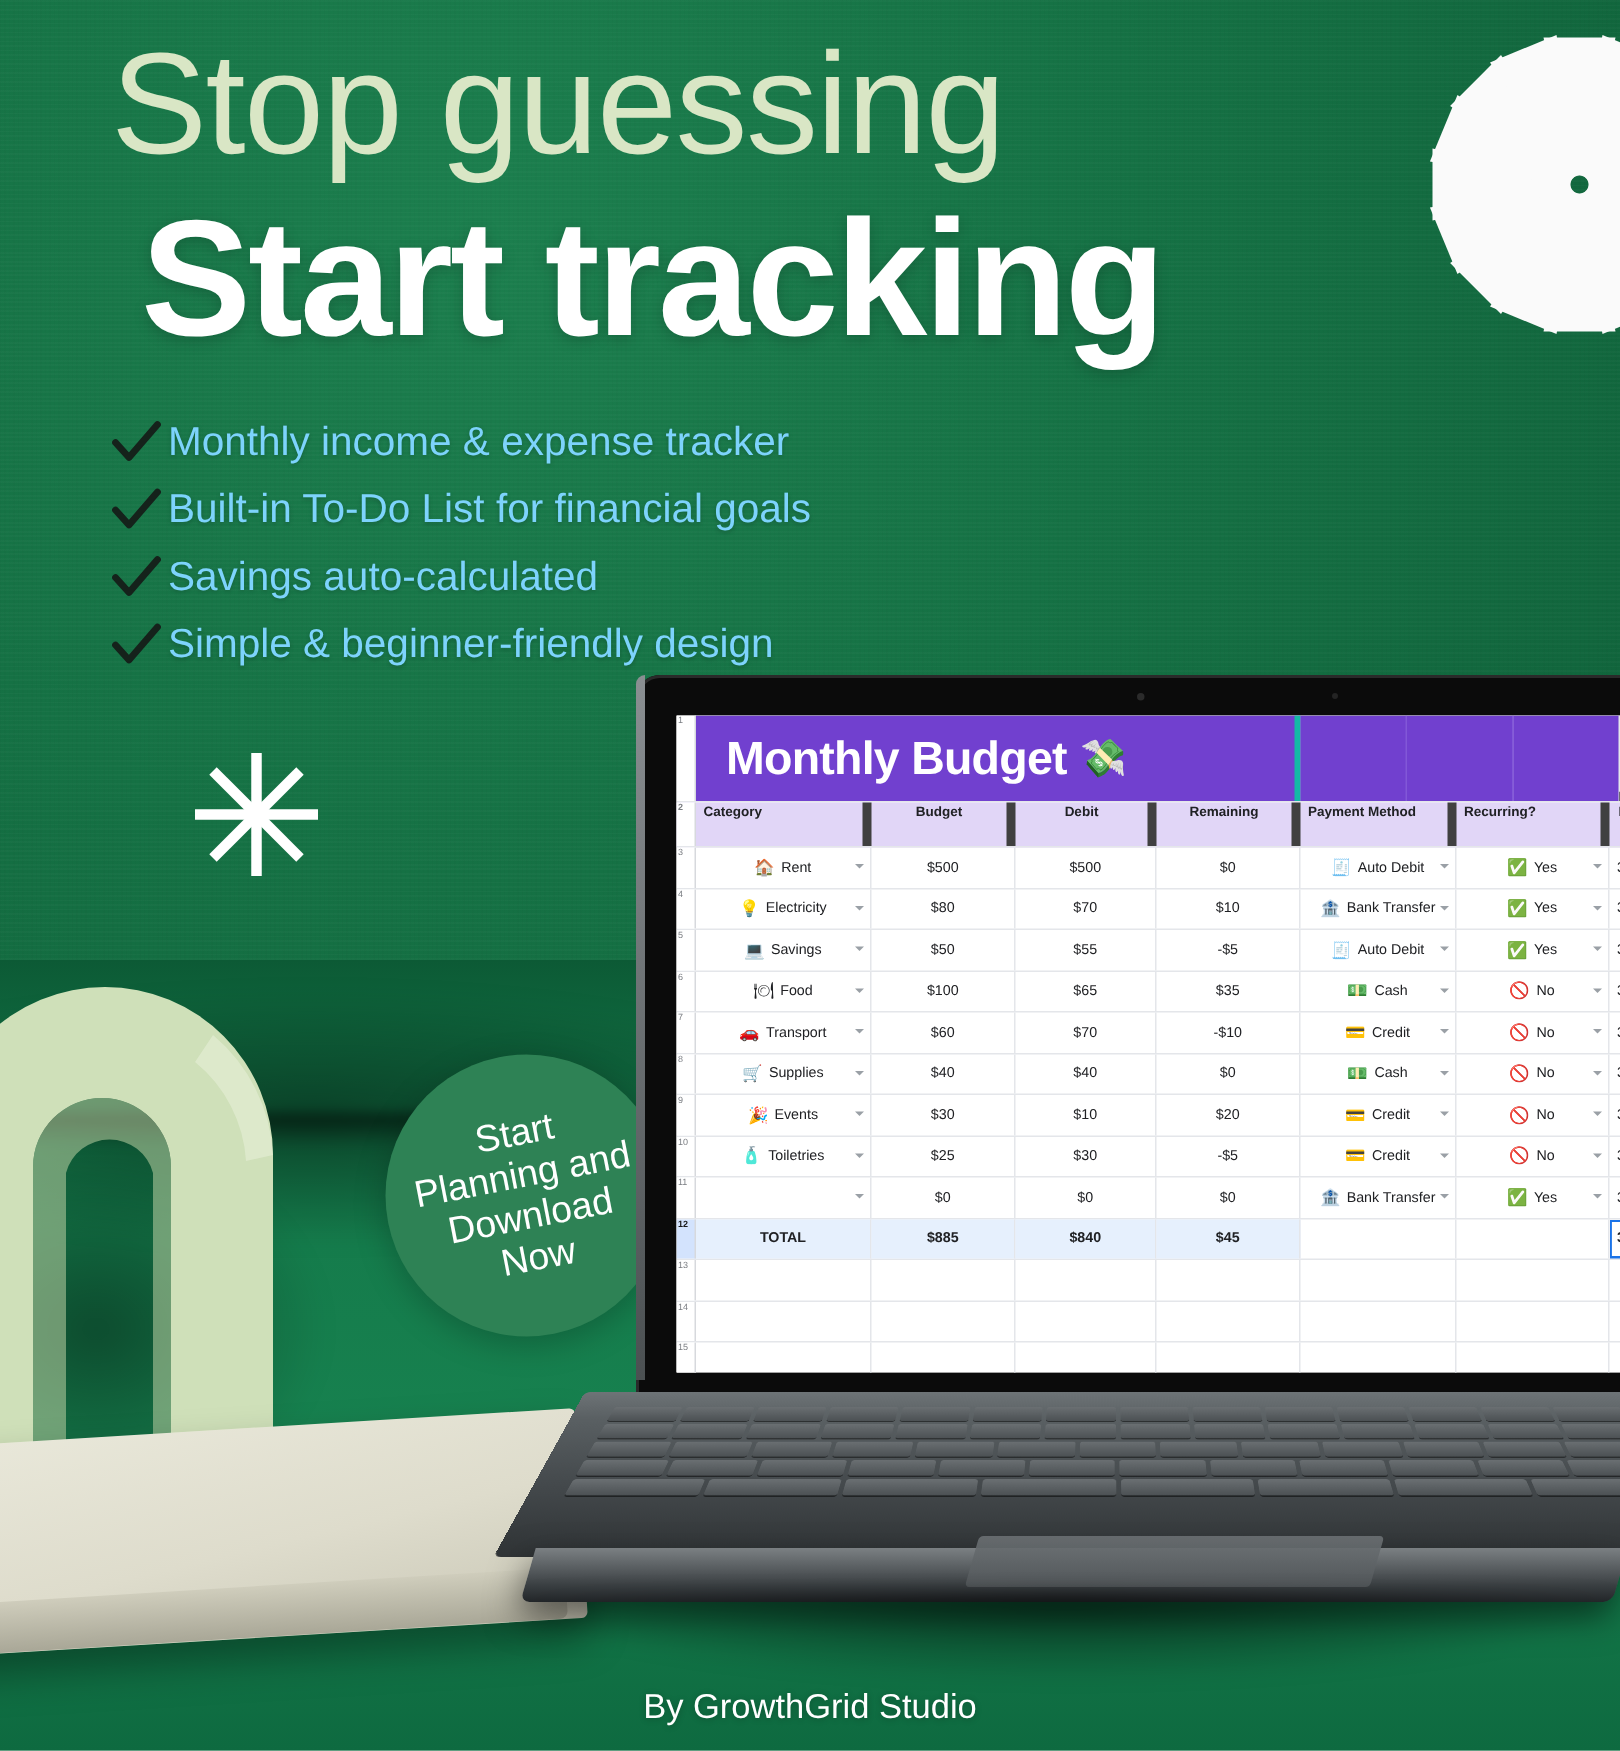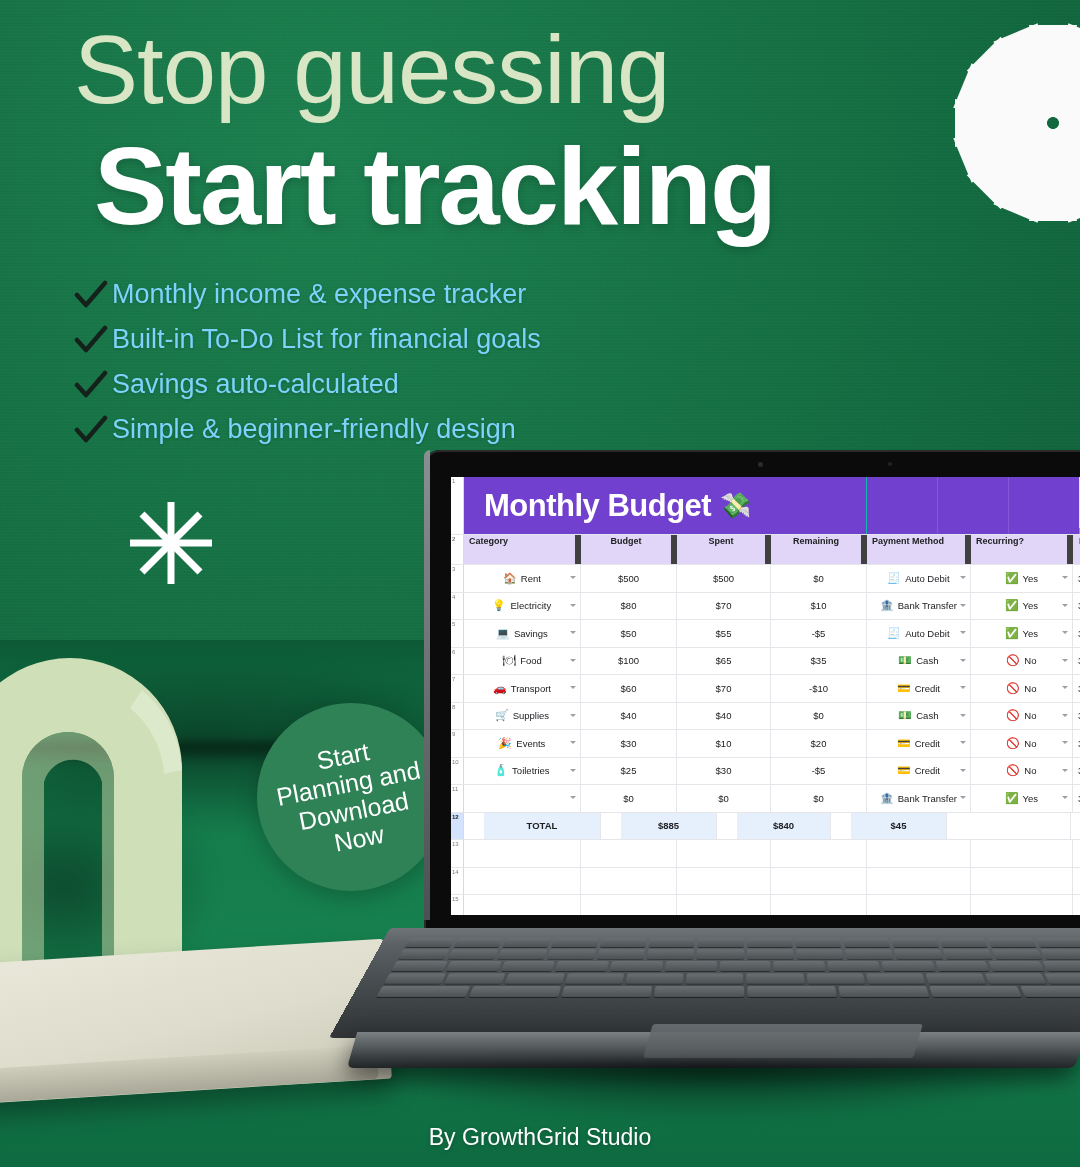--- a/index.html
+++ b/index.html
@@ -190,21 +190,21 @@
   .c-bud { flex:0 0 96px; justify-content:center; }
   .c-spe { flex:0 0 94px; justify-content:center; }
   .c-rem { flex:0 0 96px; justify-content:center; }
   .c-pay { flex:0 0 104px; justify-content:center; }
   .c-rec { flex:0 0 102px; justify-content:center; }
   .c-due { flex:1 1 auto; justify-content:flex-end; padding-right:3px; }
 
   .title-row { height:58px; }
   .title-cell {
     flex:0 0 403px; background:#7140CF; display:flex; align-items:center;
-    padding-left:20px; border-right:1px solid #14b8a6;
+    padding-left:20px; border-right:4px solid #14b8a6;
   }
   .title-text {
     color:#fff; font-size:31px; font-weight:700; letter-spacing:-.5px;
     font-family:"Liberation Sans", sans-serif;
   }
   .title-emoji { font-size:25px; margin-left:9px; }
   .title-fill { background:#7140CF; }
   .title-fill.a{ flex:0 0 104px; border-right:1px solid #8257d8;}
   .title-fill.b{ flex:0 0 102px; border-right:1px solid #8257d8;}
   .title-fill.c{ flex:1 1 auto; }
@@ -217,21 +217,21 @@
   .head-row .c-due { justify-content:flex-start; padding-left:6px; }
   .head-gutter { background:#fff; }
 
   .data-row { height:27.5px; }
   .emoji { margin-right:4px; font-size:11px; }
   .caret {
     position:absolute; right:4px; top:50%; margin-top:-2px;
     width:0;height:0;border-left:3.2px solid transparent;border-right:3.2px solid transparent;
     border-top:3.6px solid #9aa0a6;
   }
-  .total-row { height:27.5px; font-weight:700;gap:20px; }
+  .total-row { height:27.5px; font-weight:700; }
   .total-row .c-cat, .total-row .c-bud, .total-row .c-spe, .total-row .c-rem { background:#E6F0FD; }
   .due-selected { box-shadow: inset 0 0 0 1.6px #1a73e8; }
   .empty-row { height:27.5px; }
 
   .footer {
     position:absolute; left:0; top:1124px; width:1080px; text-align:center;
     color:#fff; font-size:23px;
     text-shadow:0 1px 4px rgba(0,0,0,.25);
   }
 </style>
@@ -359,21 +359,21 @@
           </div>
           <div class="c title-fill a"></div>
           <div class="c title-fill b"></div>
           <div class="c title-fill c"></div>
         </div>
 
         <div class="srow head-row">
           <div class="gutter head-gutter">2</div>
           <div class="c c-cat">Category</div>
           <div class="c c-bud">Budget</div>
-          <div class="c c-spe">Spent</div>
+          <div class="c c-spe">Debit</div>
           <div class="c c-rem">Remaining</div>
           <div class="c c-pay">Payment Method</div>
           <div class="c c-rec">Recurring?</div>
           <div class="c c-due">Due Date</div>
         </div>
 
         <div class="srow data-row">
           <div class="gutter">3</div>
           <div class="c c-cat">
               <span class="emoji">🏠</span>

